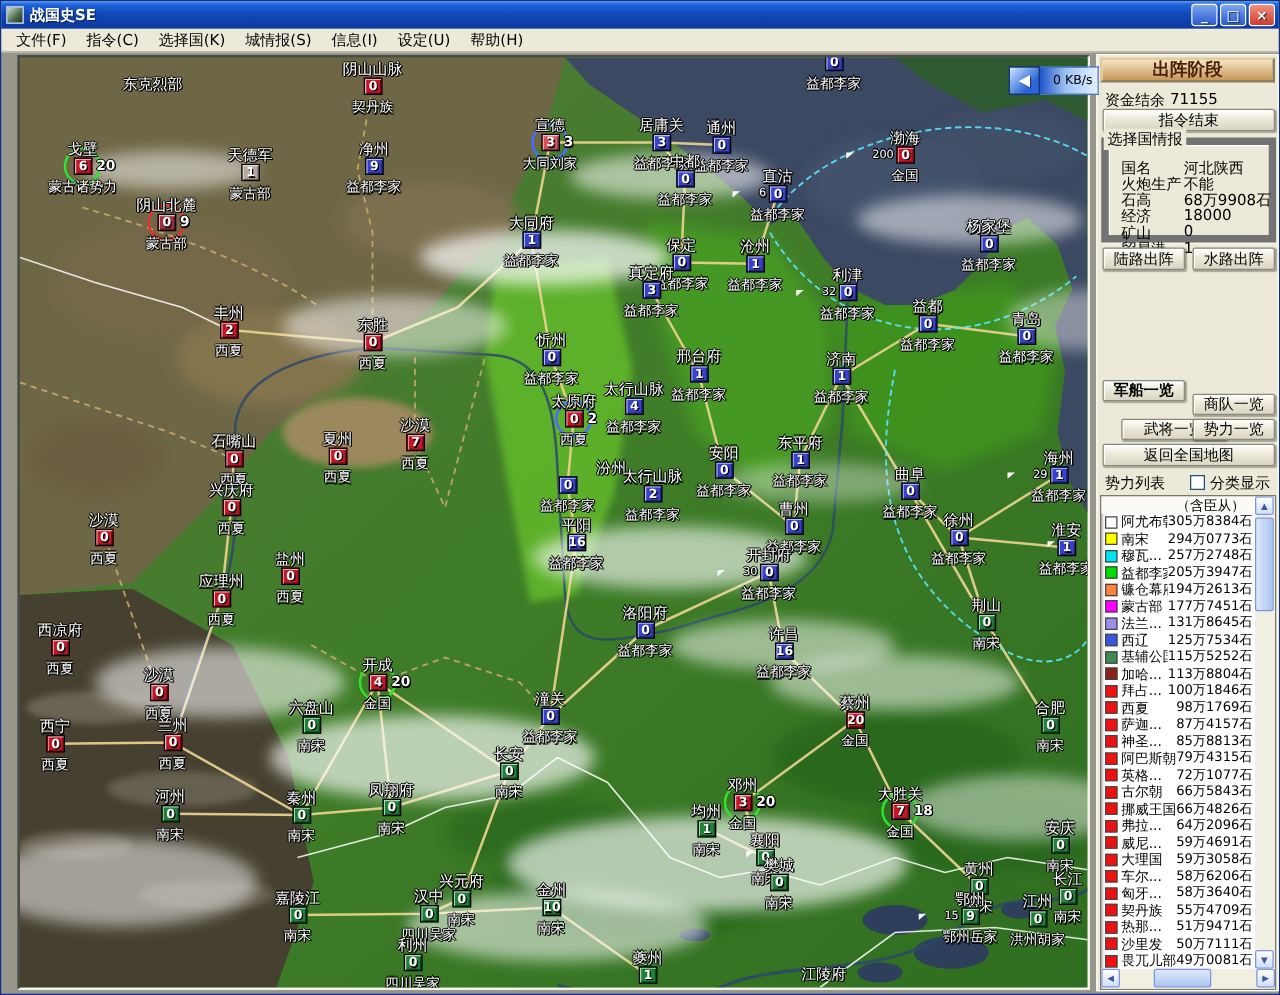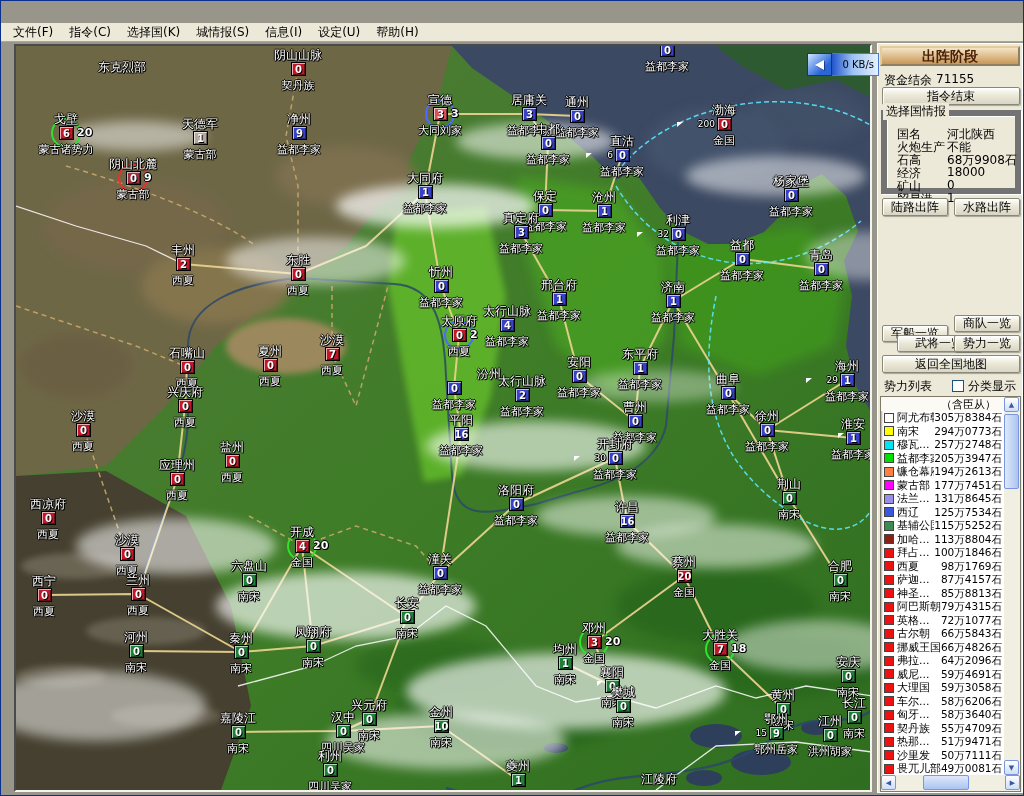--- a/index.html
+++ b/index.html
@@ -81,20 +81,29 @@
   .thumbv{position:absolute;left:0;top:17px;width:15px;height:75px;border:1px solid #7a96df;border-radius:2px;
           background:linear-gradient(90deg,#dfe9fb,#aac4f0);}
   .thumbh{position:absolute;left:42px;top:0;width:46px;height:15px;border:1px solid #7a96df;border-radius:2px;
           background:linear-gradient(180deg,#dfe9fb,#aac4f0);}
 </style>
 </head>
 <body>
 
 <div class="win">
 
+  <div class="tbar">
+    <span class="appicon"></span>
+    <span>战国史SE</span>
+    <span class="tbtns">
+      <span class="tbtn b-min">_</span>
+      <span class="tbtn b-max">□</span>
+      <span class="tbtn b-close">×</span>
+    </span>
+  </div>
 
   <div class="mbar" id="menu-items">
       <span class="mitem">文件(F)</span>
       <span class="mitem">指令(C)</span>
       <span class="mitem">选择国(K)</span>
       <span class="mitem">城情报(S)</span>
       <span class="mitem">信息(I)</span>
       <span class="mitem">设定(U)</span>
       <span class="mitem">帮助(H)</span>
     </div>
@@ -511,21 +520,21 @@
           <span class="ilab">矿山</span>
           <span class="ival">0</span>
         </div>
         <div class="irow" style="top: 75px;">
           <span class="ilab">贸易港</span>
           <span class="ival">1</span>
         </div>
       </div>
     <button class="btn" style="left:4px;top:154px;width:66px;height:18px;">陆路出阵</button>
     <button class="btn" style="left:76px;top:154px;width:66px;height:18px;">水路出阵</button>
-    <button class="btn" style="left:4px;top:281px;width:66px;height:17px;">军船一览</button>
+    <button class="btn" style="left:4px;top:260px;width:66px;height:17px;font-weight:bold;">军船一览</button>
     <button class="btn" style="left:76px;top:271px;width:66px;height:17px;">商队一览</button>
     <button class="btn" style="left:19px;top:291px;width:84px;height:17px;">武将一览</button>
     <button class="btn" style="left:76px;top:291px;width:66px;height:17px;">势力一览</button>
     <button class="btn" style="left:4px;top:311px;width:138px;height:18px;">返回全国地图</button>
     <span class="llabel">势力列表</span>
     <span class="cbox"></span>
     <span class="clabel">分类显示</span>
     <div class="list">
       <div class="lhead">（含臣从）</div>
       <div class="lrows" id="faction-rows">

